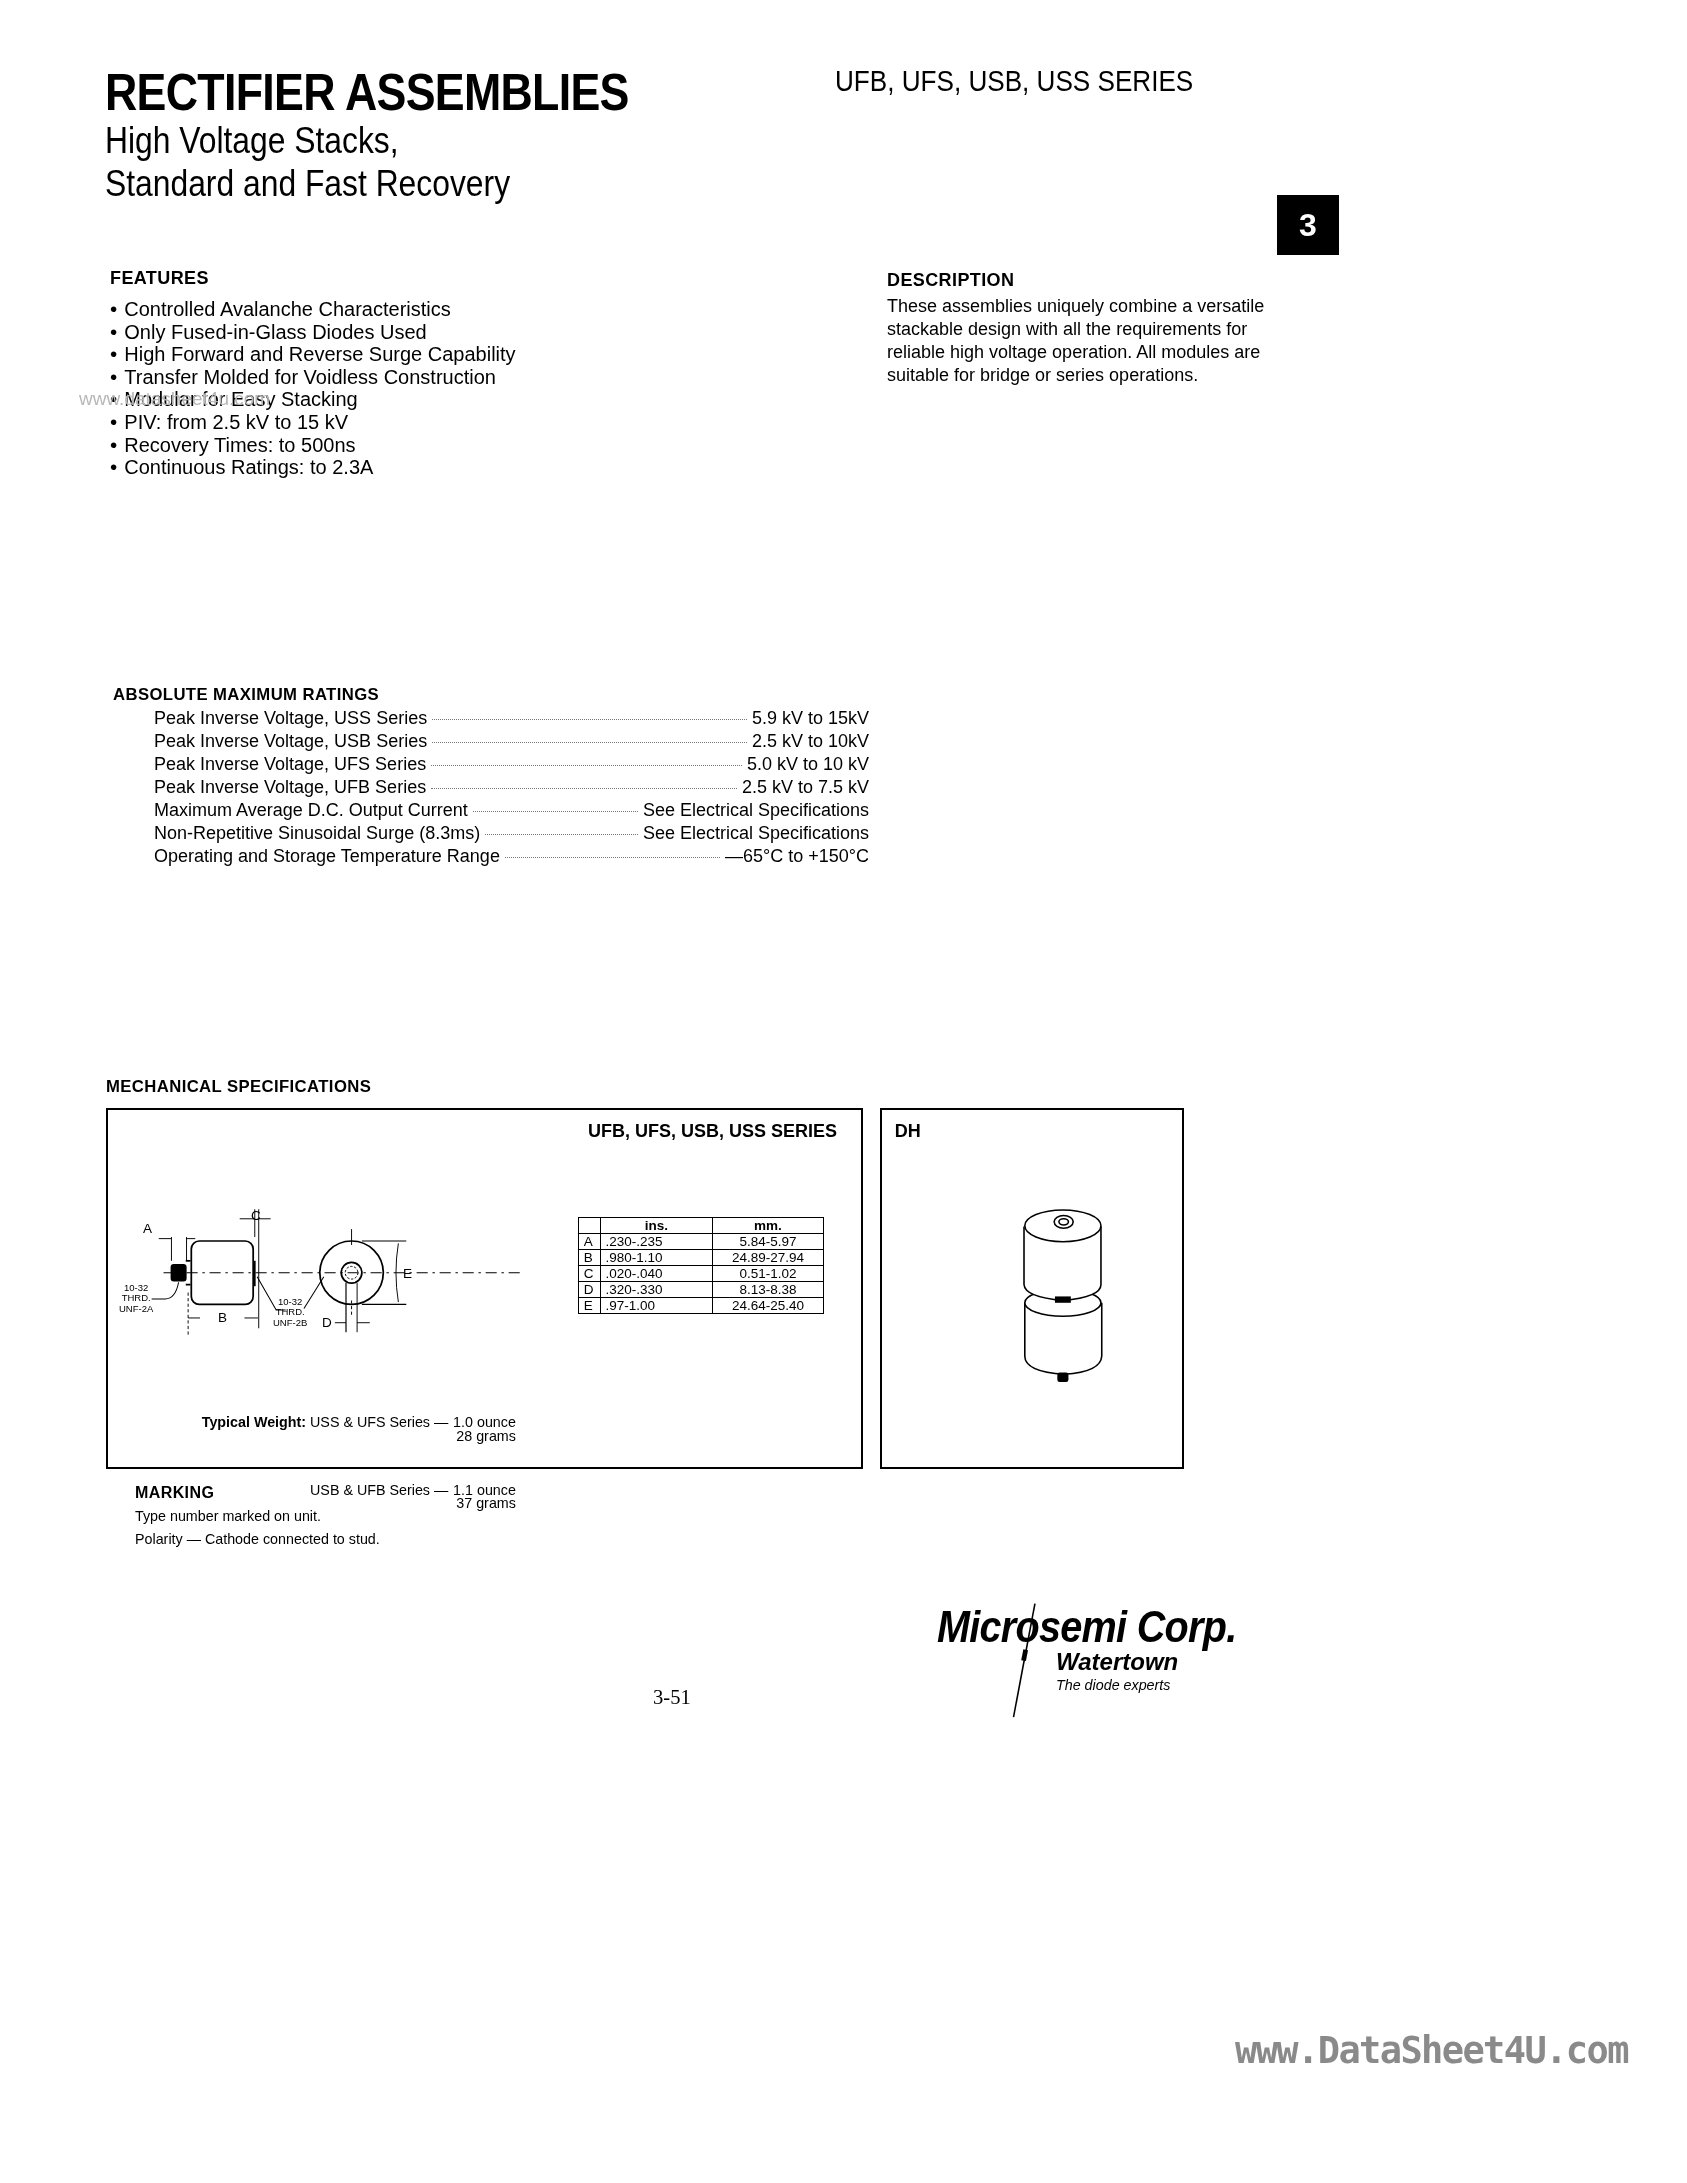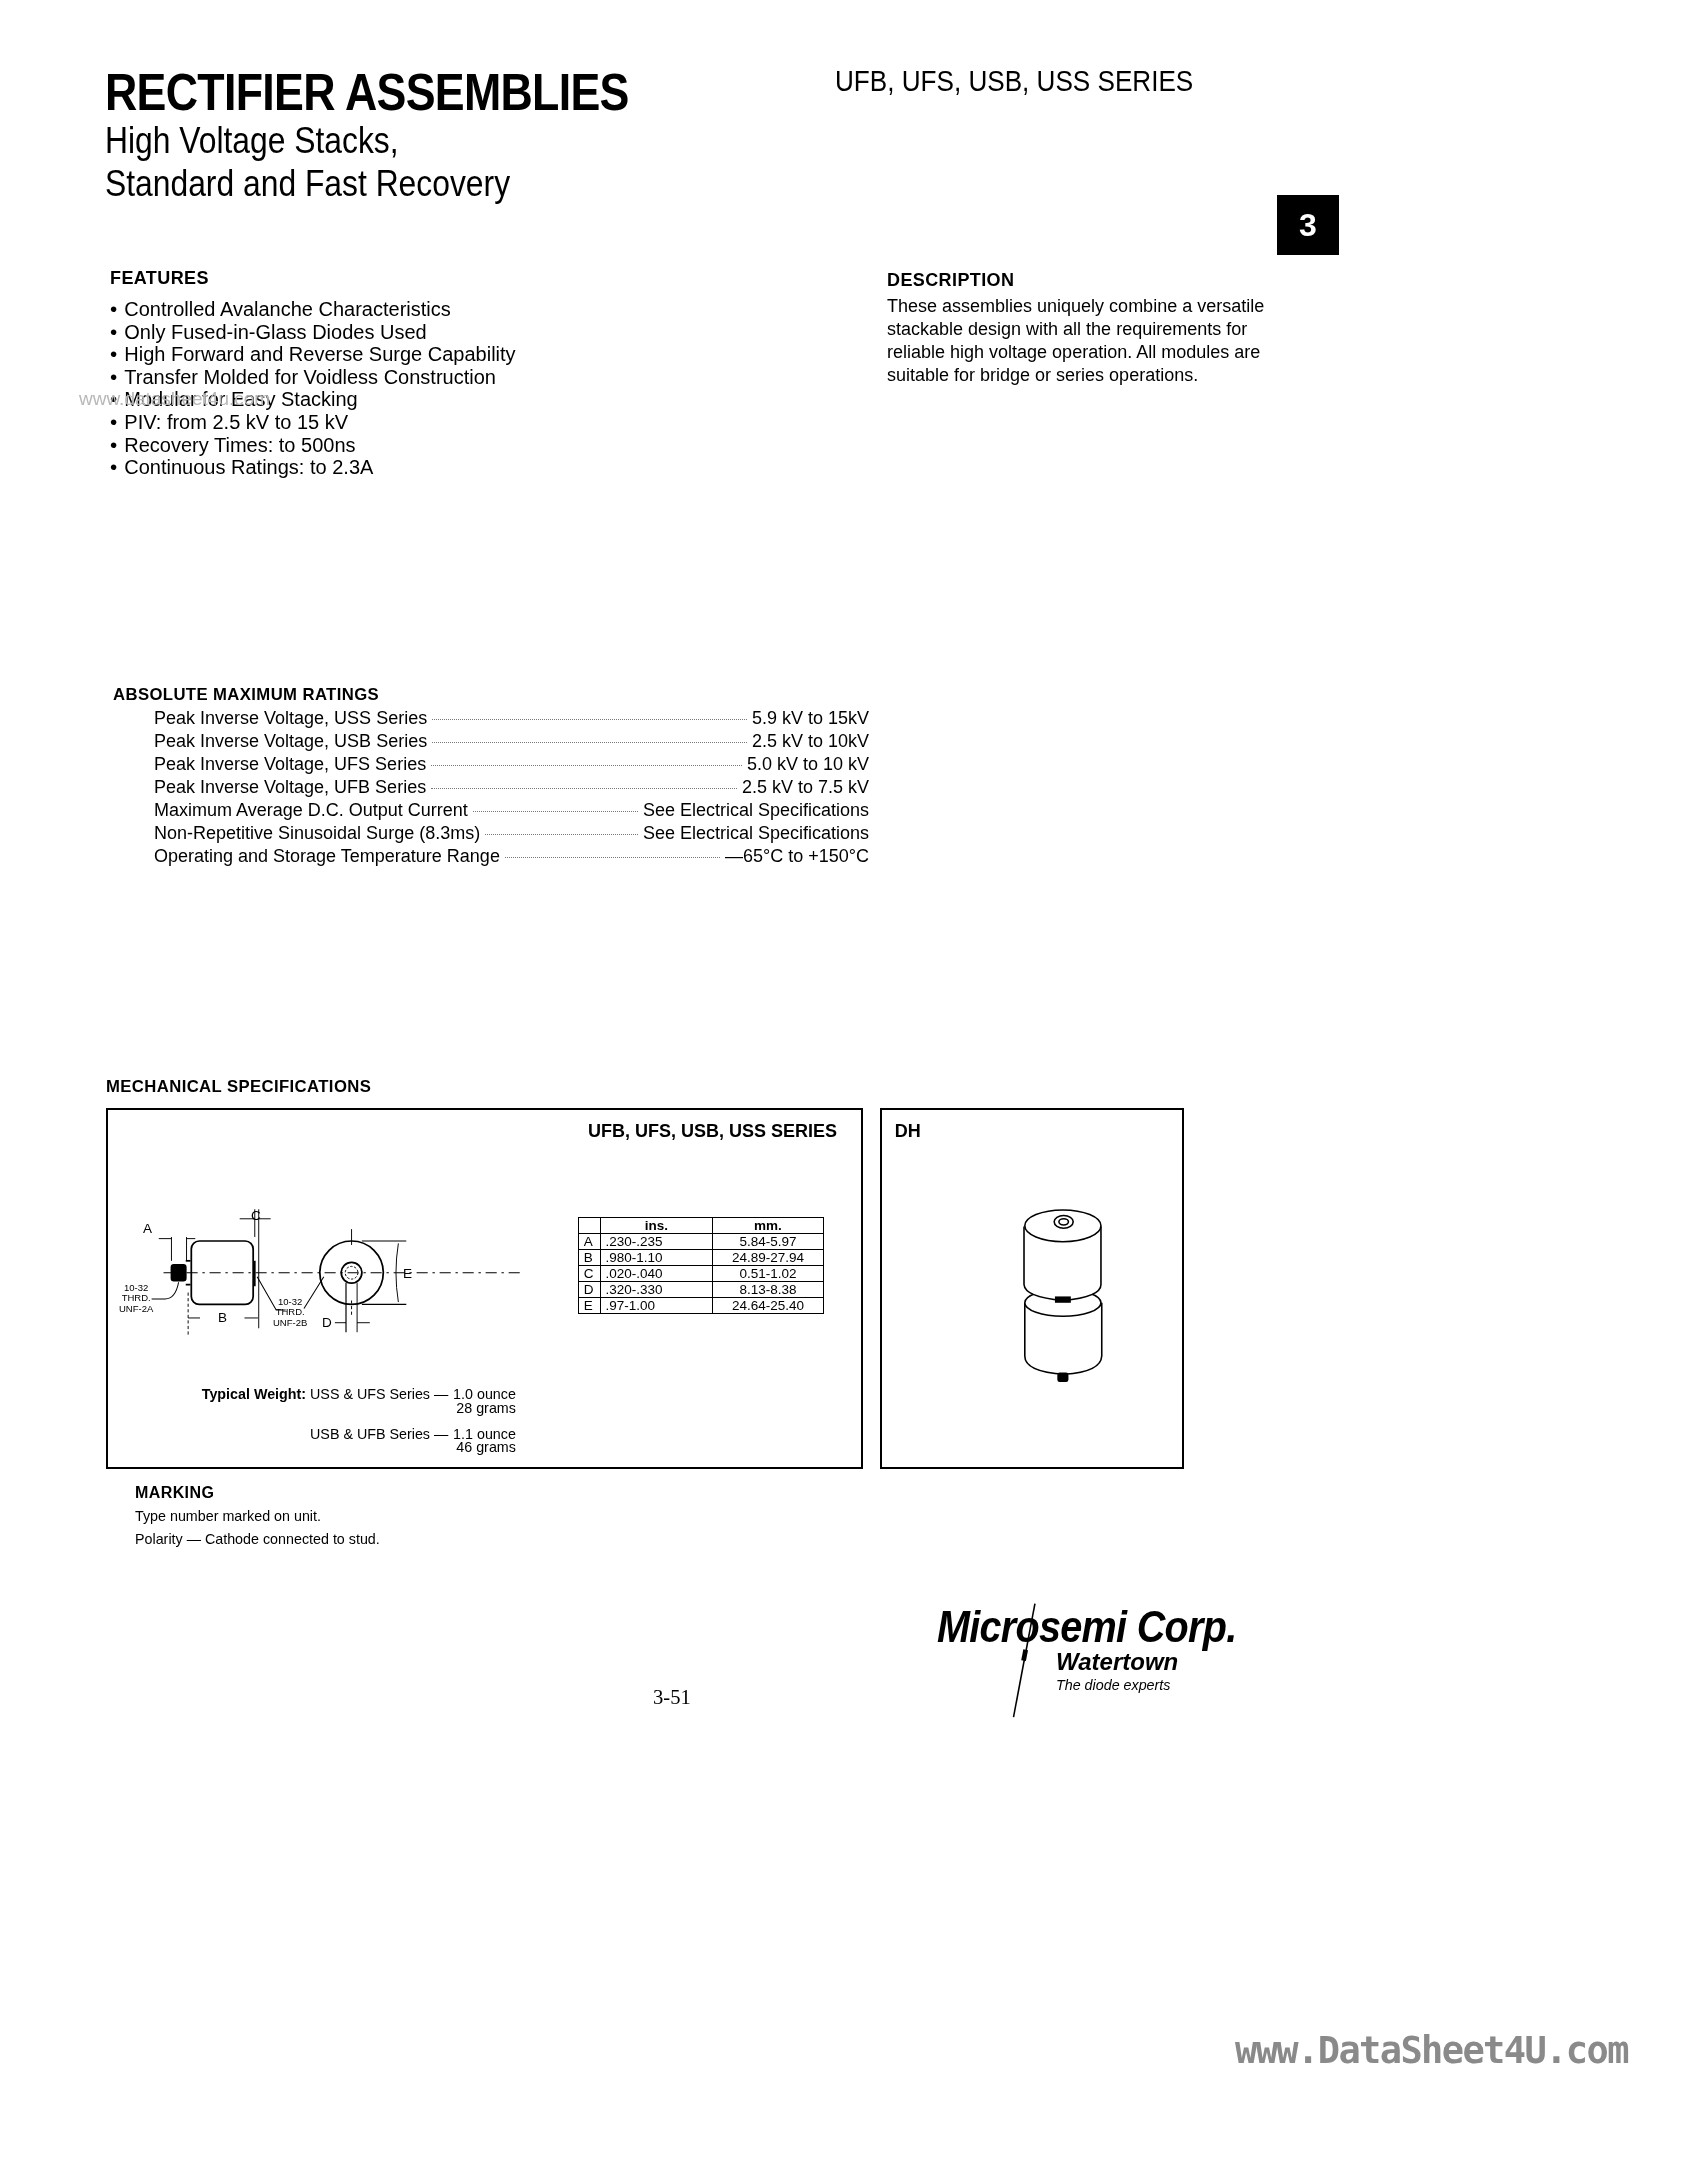--- a/index.html
+++ b/index.html
@@ -23,21 +23,21 @@
     .mech-series { right: 24px; top: 11px; font-size: 18px; font-weight: bold; white-space: nowrap; }
     .dh-box { left: 880px; top: 1108px; width: 304px; height: 361px; border: 2.4px solid #000; box-sizing: border-box; }
     .dh-label { left: 12.7px; top: 11px; font-size: 18px; font-weight: bold; }
     .dim-table { left: 470px; top: 107px; border-collapse: collapse; font-size: 13.5px; }
     .dim-table td, .dim-table th { border: 1.6px solid #000; padding: 0 4.8px; height: 15px; text-align: center; font-weight: normal; }
     .dim-table th { font-weight: bold; }
     .dim-table td.k { width: 11px; text-align: left; }
     .dim-table td.in { width: 102px; text-align: left; }
     .dim-table td.mm { width: 100px; }
     .weight { left: 14.3px; top: 278px; font-size: 14.3px; line-height: 13.5px; }
-    .weight .row { display: flex; }
+    .weight .row { display: flex; margin-top: 28px; }
     .weight .lab { width: 326px; text-align: right; white-space: nowrap; }
     .weight .lab b { font-weight: bold; }
     .marking { left: 107px; top: 1481px; margin-left: 28px; }
     .marking .line { font-size: 14.3px; line-height: 23px; white-space: nowrap; }
     .logo { left: 937px; top: 1602px; }
     .logo-main { font-size: 44px; font-weight: bold; font-style: italic; letter-spacing: -0.8px; white-space: nowrap; transform: scaleX(0.9); transform-origin: left top; }
     .logo-sub { left: 119px; top: 46px; font-size: 24px; font-weight: bold; font-style: italic; white-space: nowrap; }
     .logo-tag { left: 119px; top: 75px; font-size: 14.3px; font-style: italic; white-space: nowrap; text-align: right; }
     .page-num { left: 653px; top: 1686px; font-size: 20.6px; font-family: "Liberation Serif", serif; }
     .watermark-bottom { left: 1235px; top: 2029px; font-size: 37px; font-weight: bold; color: #8a8a8a; font-family: "DejaVu Sans Mono", monospace; letter-spacing: -1.6px; white-space: nowrap; }
@@ -220,21 +220,21 @@
       <div style="padding-left:4.8px;">
           <div>1.0 ounce</div>
           <div style="text-align:right;">28 grams</div>
         </div>
     </div>
     <div style="height:12.7px;"></div>
     <div class="row">
       <div class="lab"><span>USB &amp; UFB Series —</span></div>
       <div style="padding-left:4.8px;">
           <div>1.1 ounce</div>
-          <div style="text-align:right;">46 grams</div>
+          <div style="text-align:right;">37 grams</div>
         </div>
     </div>
   </div>
 </div>
 
 <div class="abs dh-box">
   <div class="abs dh-label">DH</div>
   <svg class="abs" style="left:0; top:0;" width="357" height="357" viewBox="0 0 450 450">
     <g stroke="#000" stroke-width="2" fill="#fff">
 

